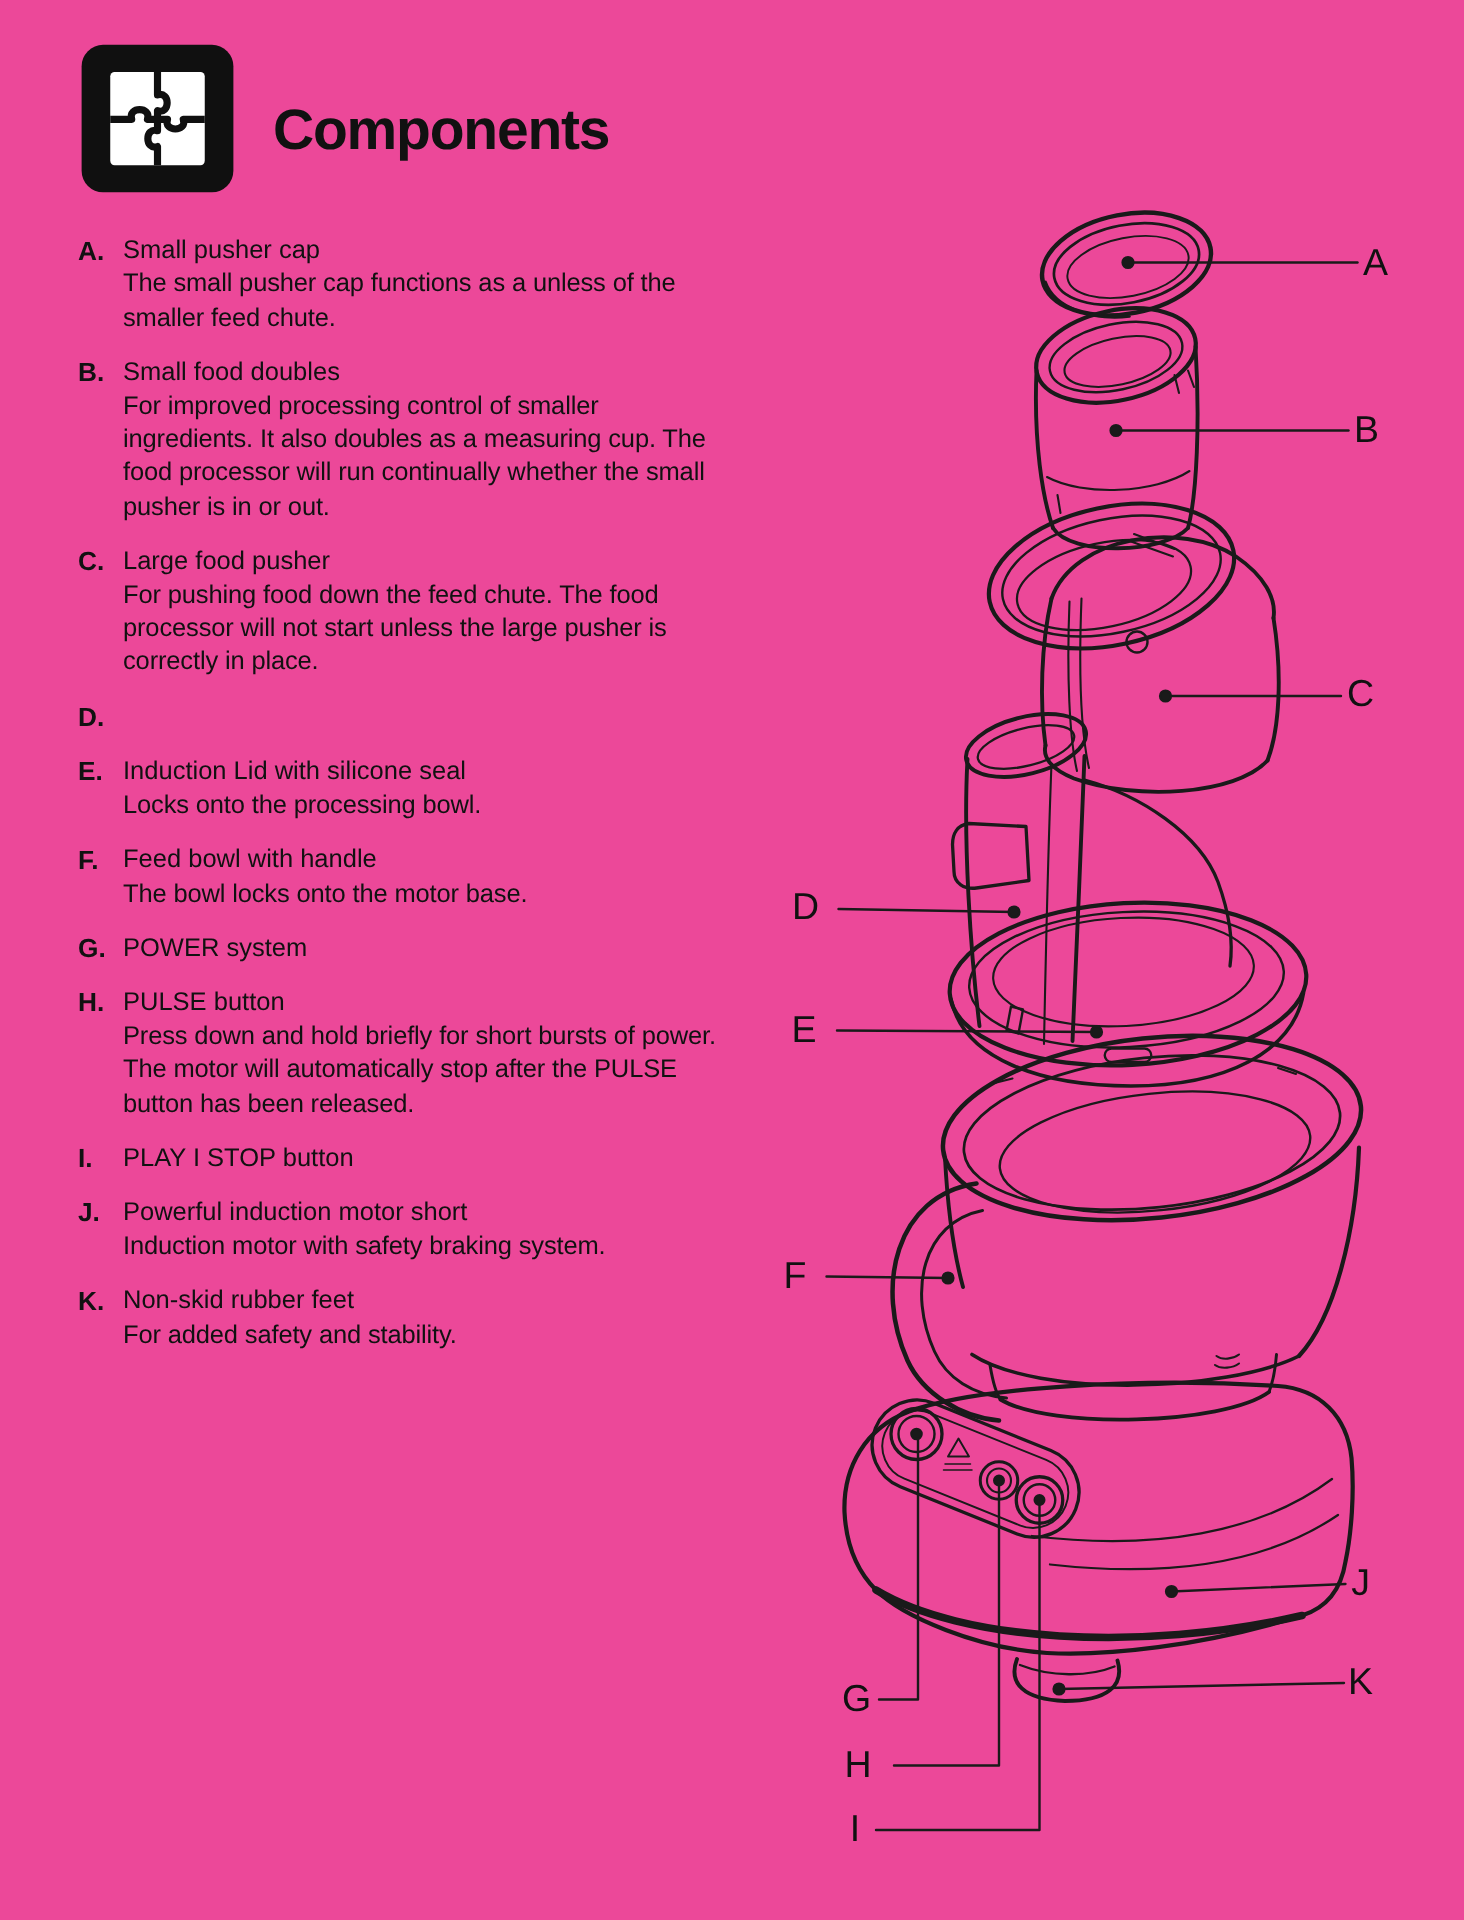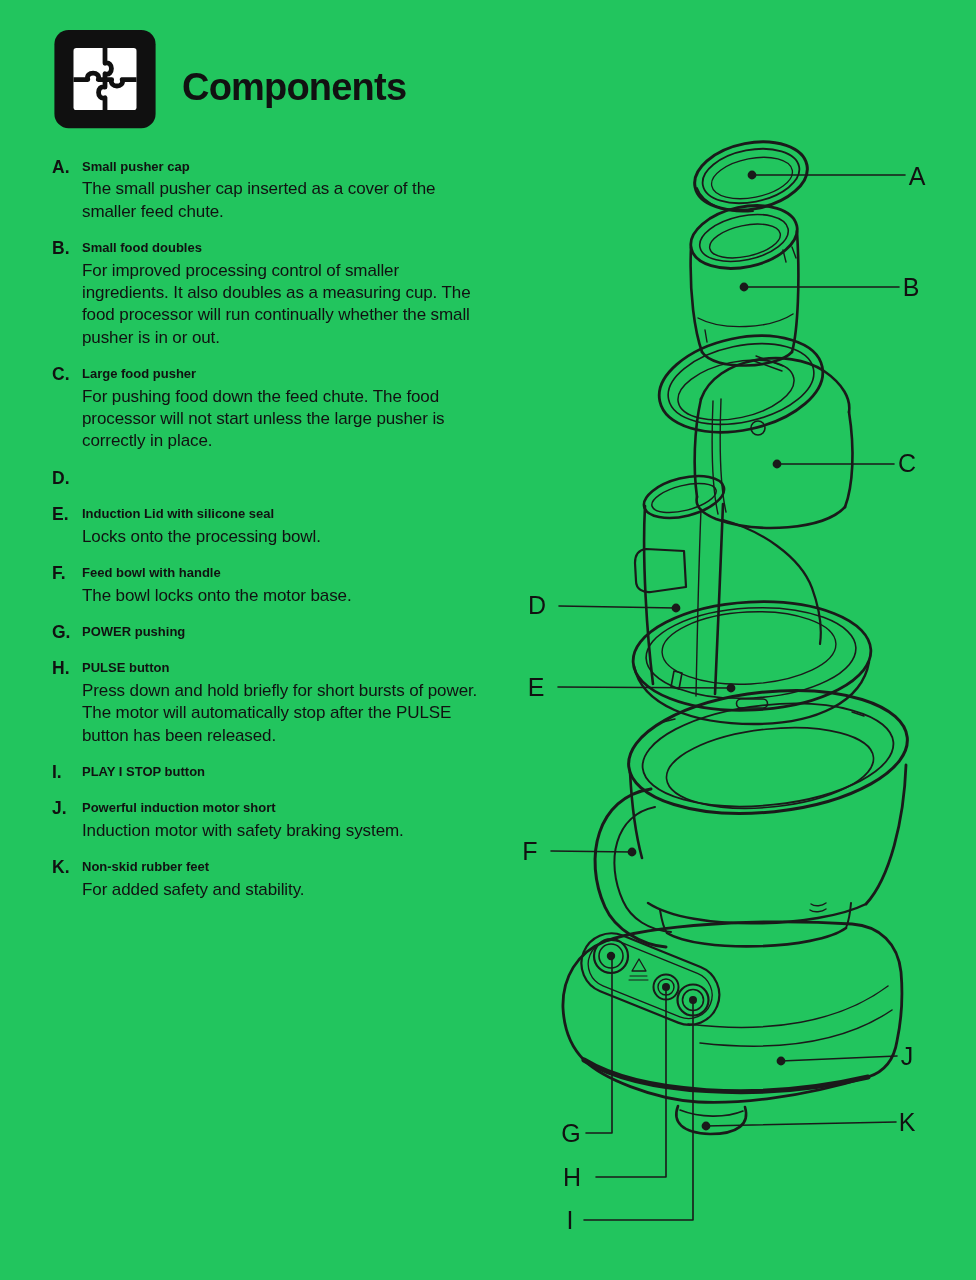--- a/index.html
+++ b/index.html
@@ -1,30 +1,30 @@
 <!DOCTYPE html>
 <html><head>
 <meta charset="utf-8">
 <style>
   html,body{margin:0;padding:0;background:#e8e8e8;}
   .page{
-    position:relative;width:976px;height:1280px;background:#22c55e;
+    position:relative;width:976px;height:1280px;background:#ec4899;
     font-family:"Liberation Sans","DejaVu Sans",sans-serif;color:#111111;
     overflow:hidden;margin:0 auto;
   }
   
   .hdr{position:absolute;left:50px;top:28px;display:flex;align-items:center;gap:22px;}
   .hdr-icon{width:110px;height:105px;flex:0 0 auto;}
   .hdr-title{font-size:38px;font-weight:700;letter-spacing:-0.8px;margin-top:14px;}
   
   .list{position:absolute;left:52px;top:156px;width:436px;}
   .item{display:flex;margin-bottom:14px;}
   .item-letter{width:30px;flex:0 0 30px;font-size:17.5px;font-weight:700;line-height:22.4px;}
   .item-body{flex:1;}
-  .item-name{font-size:13px;font-weight:700;line-height:22.4px;}
+  .item-name{font-size:17px;font-weight:400;line-height:22.4px;}
   .item-desc{font-size:17px;font-weight:400;line-height:22.4px;letter-spacing:-0.1px;}
   .item-desc:empty{display:none;}
   
   .diagram-svg{position:absolute;left:0;top:0;width:976px;height:1280px;}
   .callout{
     position:absolute;transform:translate(-50%,-50%);
     font-size:25px;font-weight:400;color:#111;line-height:1;
   }
 </style>
 </head>
@@ -40,21 +40,21 @@
       <path d="M22,54 L37,54 C34,45 51,45 48,54 L62,54 C59,63 76,63 73,54 L88,54" fill="none" stroke="#101010" stroke-width="5" stroke-linejoin="round"></path>
     </svg>
     <div class="hdr-title">Components</div>
   </div>
 
   <div class="list">
     <div class="item">
       <div class="item-letter">A.</div>
       <div class="item-body">
           <div class="item-name">Small pusher cap</div>
-      <div class="item-desc">The small pusher cap inserted as a cover of the smaller feed chute.</div>
+      <div class="item-desc">The small pusher cap functions as a unless of the smaller feed chute.</div>
         </div>
     </div>
     <div class="item">
       <div class="item-letter">B.</div>
       <div class="item-body">
           <div class="item-name">Small food doubles</div>
       <div class="item-desc">For improved processing control of smaller ingredients. It also doubles as a measuring cup. The food processor will run continually whether the small pusher is in or out.</div>
         </div>
     </div>
     <div class="item">
@@ -79,21 +79,21 @@
     <div class="item">
       <div class="item-letter">F.</div>
       <div class="item-body">
           <div class="item-name">Feed bowl with handle</div>
       <div class="item-desc">The bowl locks onto the motor base.</div>
         </div>
     </div>
     <div class="item">
       <div class="item-letter">G.</div>
       <div class="item-body">
-          <div class="item-name">POWER pushing</div>
+          <div class="item-name">POWER system</div>
       </div>
     </div>
     <div class="item">
       <div class="item-letter">H.</div>
       <div class="item-body">
           <div class="item-name">PULSE button</div>
       <div class="item-desc">Press down and hold briefly for short bursts of power. The motor will automatically stop after the PULSE button has been released.</div>
         </div>
     </div>
     <div class="item">

